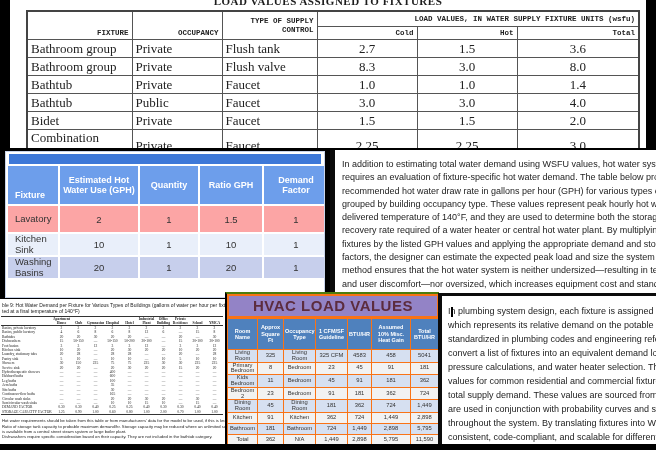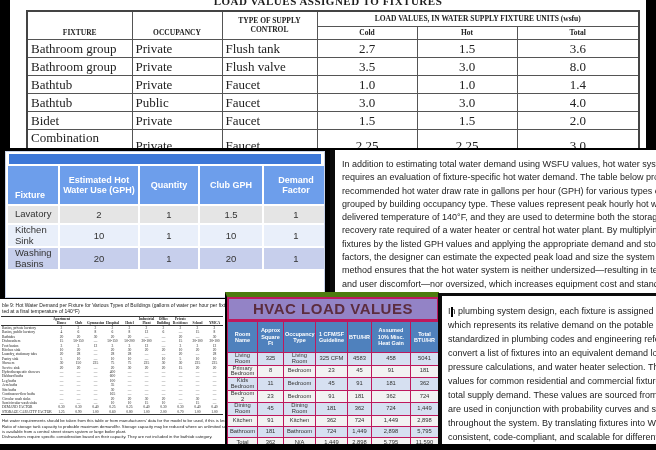--- a/index.html
+++ b/index.html
@@ -7,41 +7,41 @@
          font-family:"Liberation Sans",sans-serif;}
 
   
   .panel-a{position:absolute;left:10px;top:0;width:636px;height:148px;background:#fff;overflow:hidden;z-index:1;}
   .pa-title-wrap{height:9px;overflow:hidden;}
   .pa-title{font-family:"Liberation Serif",serif;font-weight:bold;font-size:11px;letter-spacing:.5px;
             text-align:center;margin-top:-5px;color:#1d1d1d;}
   .pa-table{border-collapse:collapse;table-layout:fixed;width:612px;margin:1px 0 0 16px;
             font-family:"Liberation Serif",serif;color:#222;border:2px solid #444;}
   .pa-table th,.pa-table td{border:1px solid #555;padding:0 3px;overflow:hidden;}
-  .pa-table thead th{font-family:Liberation Serif, serif;font-weight:bold;font-size:7.5px;
-                     line-height:8.5px;text-align:center;color:#222;}
+  .pa-table thead th{font-family:Liberation Mono, monospace;font-weight:bold;font-size:7.5px;
+                     line-height:8.5px;text-align:right;color:#222;}
   .pa-table thead tr:nth-child(1) th{height:14px;}
   .pa-table thead tr:nth-child(2) th{height:12px;}
   .pa-table th.va-b{vertical-align:bottom;padding-bottom:2px;}
   .pa-table tbody td{font-size:13px;height:17px;}
   .pa-table tbody td:nth-child(-n+3){text-align:left;}
   .pa-table tbody td:nth-child(n+4){text-align:center;margin-left:23px;}
 
   
   .panel-b{position:absolute;left:5px;top:151px;width:320px;height:147px;background:#fff;overflow:hidden;
            z-index:2;border:1px solid #c9d4ea;box-sizing:border-box;}
   .pb-title{height:28px;line-height:28px;margin:2px 3px 0 3px;background:#8E7CC3;color:#fff;
             font-weight:bold;font-size:20px;text-align:center;letter-spacing:.5px;}
   .pb-band{height:10px;margin:2px 3px 0 3px;background:#3D78D8;}
   .pb-table{border-collapse:separate;border-spacing:2px;width:316px;margin:0 auto;table-layout:fixed;}
   .pb-table th{background:#6D9EEB;color:#fff;font-size:9px;line-height:10.5px;font-weight:bold;
                height:34px;text-align:center;vertical-align:middle;padding:0 2px;}
   .pb-table th.fixture-h{vertical-align:bottom;text-align:left;padding:0 0 4px 7px;}
   .pb-table td{font-size:9.5px;color:#333;text-align:center;vertical-align:middle;padding:0 2px;}
-  .pb-table tbody tr:nth-child(1) td{background:#e5e5e5;height:17px;}
+  .pb-table tbody tr:nth-child(1) td{background:#fca5a5;height:26px;}
   .pb-table tbody tr:nth-child(2) td{background:#E9EFFA;height:20px;}
   .pb-table tbody tr:nth-child(3) td{background:#C7CFEC;height:20px;}
   .pb-table tbody td:first-child{text-align:left;padding-left:7px;line-height:10.5px;}
 
   
   .panel-c{position:absolute;left:330px;top:150px;width:326px;height:143px;background:#fff;
            border-left:5px solid #0b0b0b;box-sizing:border-box;padding:8px 0 0 7px;z-index:2;overflow:hidden;}
   .panel-c .tline{white-space:nowrap;overflow:hidden;font-size:9px;line-height:13.3px;color:#1c1c1c;}
 
   
@@ -51,22 +51,22 @@
   .pd-table{border-collapse:collapse;table-layout:fixed;width:222px;margin:2px 0 0 1px;
             font-family:"Liberation Serif",serif;}
   .pd-table td{font-size:3.6px;line-height:4.4px;padding:0;text-align:center;color:#222;overflow:hidden;}
   .pd-table td:first-child{text-align:left;padding-left:1px;}
   .pd-table thead td{font-weight:bold;vertical-align:bottom;border-bottom:1px solid #333;line-height:4px;}
   .pd-table{border-top:1px solid #333;border-bottom:1px solid #333;}
   .pd-foot{margin:3px 0 0 2px;}
   .pd-foot .tline{font-size:4.2px;line-height:5.4px;white-space:nowrap;overflow:hidden;color:#222;}
 
   
-  .panel-e{position:absolute;left:225px;top:292px;width:214px;height:152px;background:#be185d;
-           border-top:5px solid #4d7c0f;border-left:2px solid #000;box-sizing:border-box;overflow:hidden;z-index:4;}
+  .panel-e{position:absolute;left:225px;top:292px;width:214px;height:152px;background:#f97316;
+           border-top:2px solid #4d7c0f;border-left:2px solid #000;box-sizing:border-box;overflow:hidden;z-index:4;}
   .pe-title{height:20px;line-height:20px;margin:2px;background:#9383C6;color:#5C2C3E;font-weight:bold;
             font-size:15px;text-align:center;letter-spacing:.5px;}
   .pe-table{border-collapse:separate;border-spacing:1px;width:208px;margin:0 auto;table-layout:fixed;}
   .pe-table th{background:#4F81BD;color:#fff;font-size:5.5px;line-height:6.5px;font-weight:bold;
                height:30px;text-align:center;vertical-align:middle;padding:0 1px;}
   .pe-table td{font-size:5.8px;line-height:5.8px;color:#333;text-align:center;vertical-align:middle;
                height:10px;padding:0 1px;}
   .pe-table tbody tr:nth-child(odd) td{background:#D6E0F1;}
   .pe-table tbody tr:nth-child(even) td{background:#F2F2F2;}
 
@@ -114,21 +114,21 @@
             <td>Private</td>
             <td>Flush tank</td>
             <td>2.7</td>
             <td>1.5</td>
             <td>3.6</td>
           </tr>
           <tr>
             <td>Bathroom group</td>
             <td>Private</td>
             <td>Flush valve</td>
-            <td>3.5</td>
+            <td>8.3</td>
             <td>3.0</td>
             <td>8.0</td>
           </tr>
           <tr>
             <td>Bathtub</td>
             <td>Private</td>
             <td>Faucet</td>
             <td>1.0</td>
             <td>1.0</td>
             <td>1.4</td>
@@ -177,21 +177,21 @@
           <col style="width:78px">
           <col style="width:58px">
         <col style="width:62px">
           <col style="width:64px">
       </colgroup>
       <thead>
         <tr>
           <th class="fixture-h">Fixture</th>
           <th>Estimated Hot Water Use (GPH)</th>
           <th>Quantity</th>
-          <th>Club GPH</th>
+          <th>Ratio GPH</th>
           <th>Demand Factor</th>
         </tr>
       </thead>
       <tbody>
           <tr>
             <td>Lavatory</td>
             <td>2</td>
             <td>1</td>
             <td>1.5</td>
             <td>1</td>

